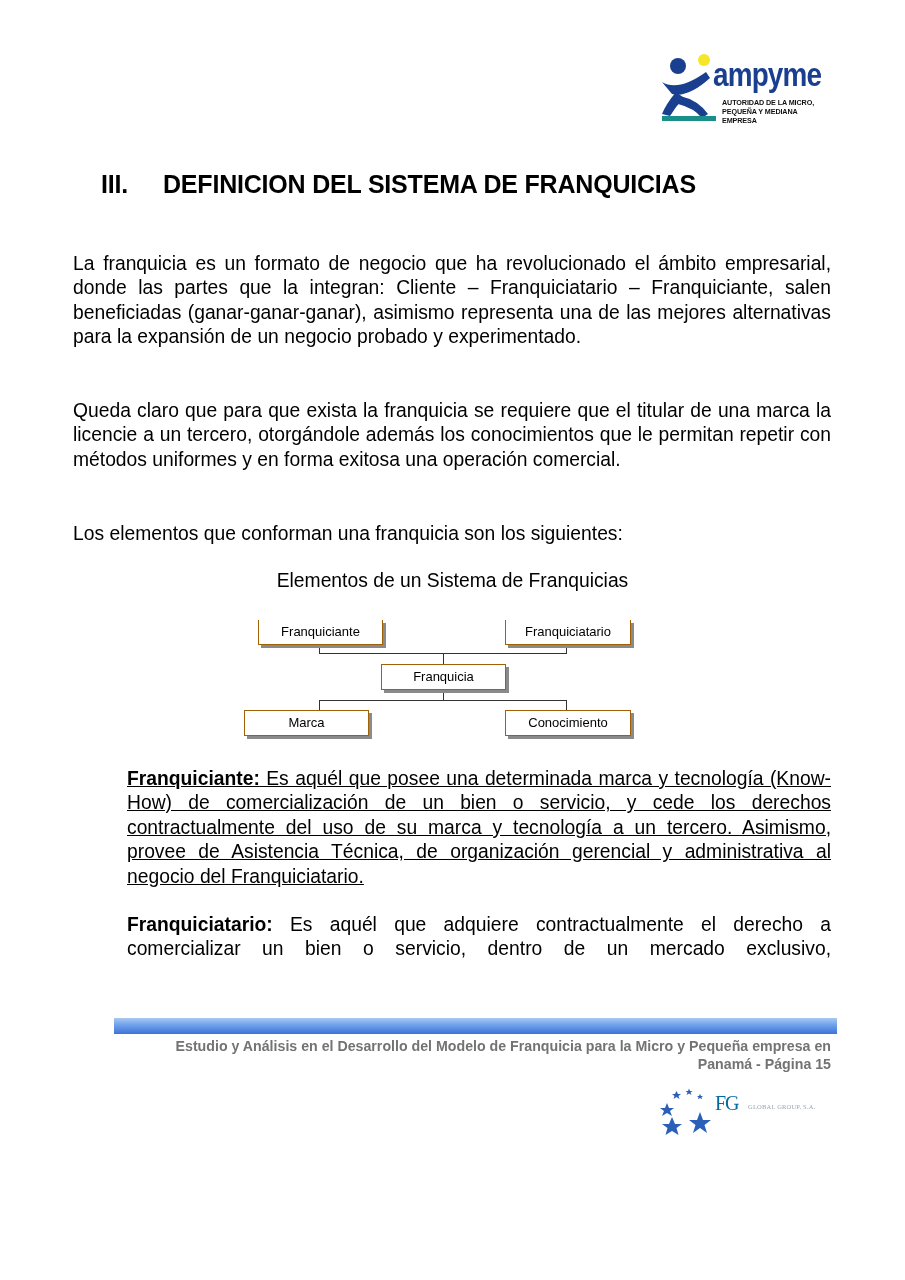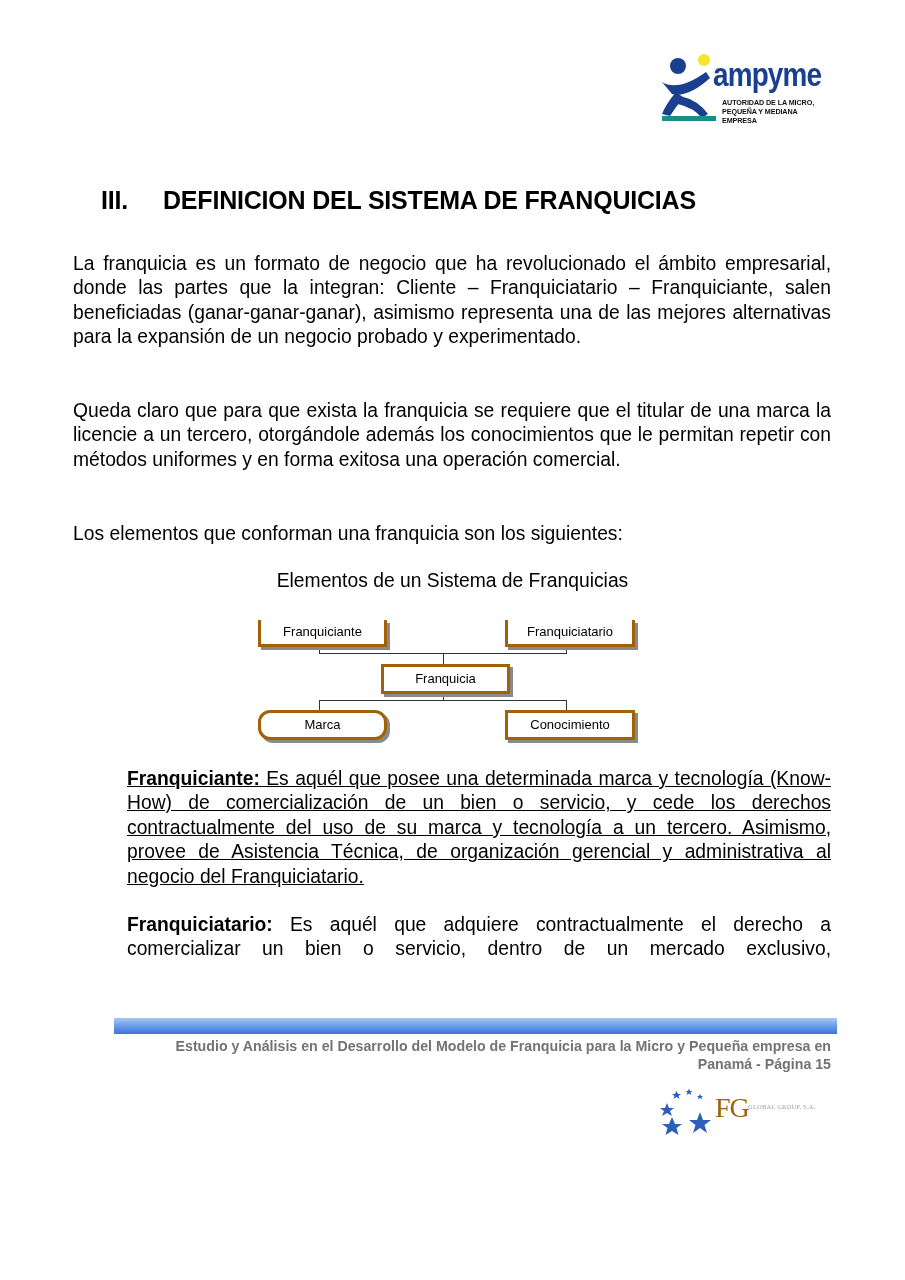--- a/index.html
+++ b/index.html
@@ -6,42 +6,42 @@
   body { width: 905px; height: 1280px; position: relative; overflow: hidden;
          font-family: "Liberation Sans", sans-serif; color: #000; }
   .logo { position: absolute; left: 658px; top: 52px; width: 172px; height: 72px; }
   .logo svg { position: absolute; left: 0; top: 0; }
   .logo-word { position: absolute; left: 55px; top: 2px; font-family: "Liberation Sans", sans-serif;
                font-weight: bold; font-size: 34px; letter-spacing: -1px; color: #1b3f8f;
                transform: scaleX(0.82); transform-origin: left top; line-height: 40px; }
   .logo-sub { position: absolute; left: 64px; top: 46px; font-size: 7.2px; font-weight: bold;
               line-height: 9px; color: #111; text-align: left; width: 110px; letter-spacing: -0.1px; }
   .heading { position: absolute; left: 101px; top: 170px; font-size: 25px; font-weight: bold;
-             letter-spacing: -0.2px; white-space: nowrap; margin-top: 16px; }
+             letter-spacing: -0.2px; white-space: nowrap; }
   .heading .num { display: inline-block; width: 62px; }
   .para { position: absolute; font-size: 19.3px; line-height: 24.4px; text-align: justify;
           text-align-last: left; }
   .p1 { left: 73px; top: 252px; width: 758px; }
   .p2 { left: 73px; top: 399px; width: 758px; }
   .p3 { left: 73px; top: 522px; width: 758px; }
   .diagram-title { position: absolute; left: 0; width: 905px; top: 570px; text-align: center;
                    font-size: 19.3px; font-weight: normal; }
-  .node { position: absolute; height: 24px; background: #fff; border: 3px solid #a16207;
+  .node { position: absolute; height: 24px; background: #fff; border: 1px solid #a16207;
           box-shadow: 3px 3px 0 #8a8a8a; font-size: 13px; line-height: 24px; text-align: center; }
   .line { position: absolute; background: #333; }
   .p4 { left: 127px; top: 767px; width: 704px; text-decoration: underline; }
   .p5 { left: 127px; top: 913px; width: 704px; }
   .bold { font-weight: bold; }
   .footer-bar { position: absolute; left: 114px; top: 1018px; width: 723px; height: 16px;
                 background: linear-gradient(to bottom, #a9c8f2 0%, #6ea0ea 45%, #3d73d9 100%); }
   .footer-text { position: absolute; left: 114px; top: 1037px; width: 717px; text-align: right;
                  font-size: 14.2px; font-weight: bold; line-height: 18px; color: #737373; }
   .fg-logo { position: absolute; left: 655px; top: 1086px; width: 170px; height: 50px; }
   .fg-text { position: absolute; left: 60px; top: 6px; font-family: "Liberation Serif", serif;
-             font-size: 28px; color: #a16207; letter-spacing: -1px; }
+             font-size: 20px; color: #0369a1; letter-spacing: -1px; }
   .fg-sub { position: absolute; left: 93px; top: 17px; font-family: "Liberation Serif", serif;
             font-size: 6.5px; color: #9aa5b5; letter-spacing: 0.2px; }
 </style>
 </head>
 <body>
 
 <div class="logo">
   <svg width="60" height="72" viewBox="0 0 60 72">
     <circle cx="46" cy="8" r="6" fill="#f5e62a"></circle>
     <circle cx="20" cy="14" r="8" fill="#1b3f8f"></circle>
@@ -74,21 +74,21 @@
   <div class="line" style="left:319px; top:653px; width:248px; height:1px;"></div>
   <div class="line" style="left:443px; top:653px; width:1px; height:11px;"></div>
   <div class="line" style="left:443px; top:690px; width:1px; height:11px;"></div>
   <div class="line" style="left:319px; top:700px; width:248px; height:1px;"></div>
   <div class="line" style="left:319px; top:700px; width:1px; height:10px;"></div>
   <div class="line" style="left:566px; top:700px; width:1px; height:10px;"></div>
 
   <div class="node" style="left:258px; top:620px; width:123px; border-top:none;">Franquiciante</div>
   <div class="node" style="left:505px; top:620px; width:124px; border-top:none;">Franquiciatario</div>
   <div class="node" style="left:381px; top:664px; width:123px;">Franquicia</div>
-  <div class="node" style="left:258px; top:710px; width:123px;border-radius:12px;">Marca</div>
+  <div class="node" style="left:244px; top:710px; width:123px;">Marca</div>
   <div class="node" style="left:505px; top:710px; width:124px;">Conocimiento</div>
 </div>
 
 <div class="para p4">
   <span class="bold">Franquiciante:</span><span> Es aquél que posee una determinada marca y tecnología (Know-How) de comercialización de un bien o servicio, y cede los derechos contractualmente del uso de su marca y tecnología a un tercero. Asimismo, provee de Asistencia Técnica, de organización gerencial y administrativa al negocio del Franquiciatario.</span>
 </div>
 <div class="para p5" style="text-align-last: justify;">
   <span class="bold">Franquiciatario:</span><span> Es aquél que adquiere contractualmente el derecho a comercializar un bien o servicio, dentro de un mercado exclusivo,</span>
 </div>
 

